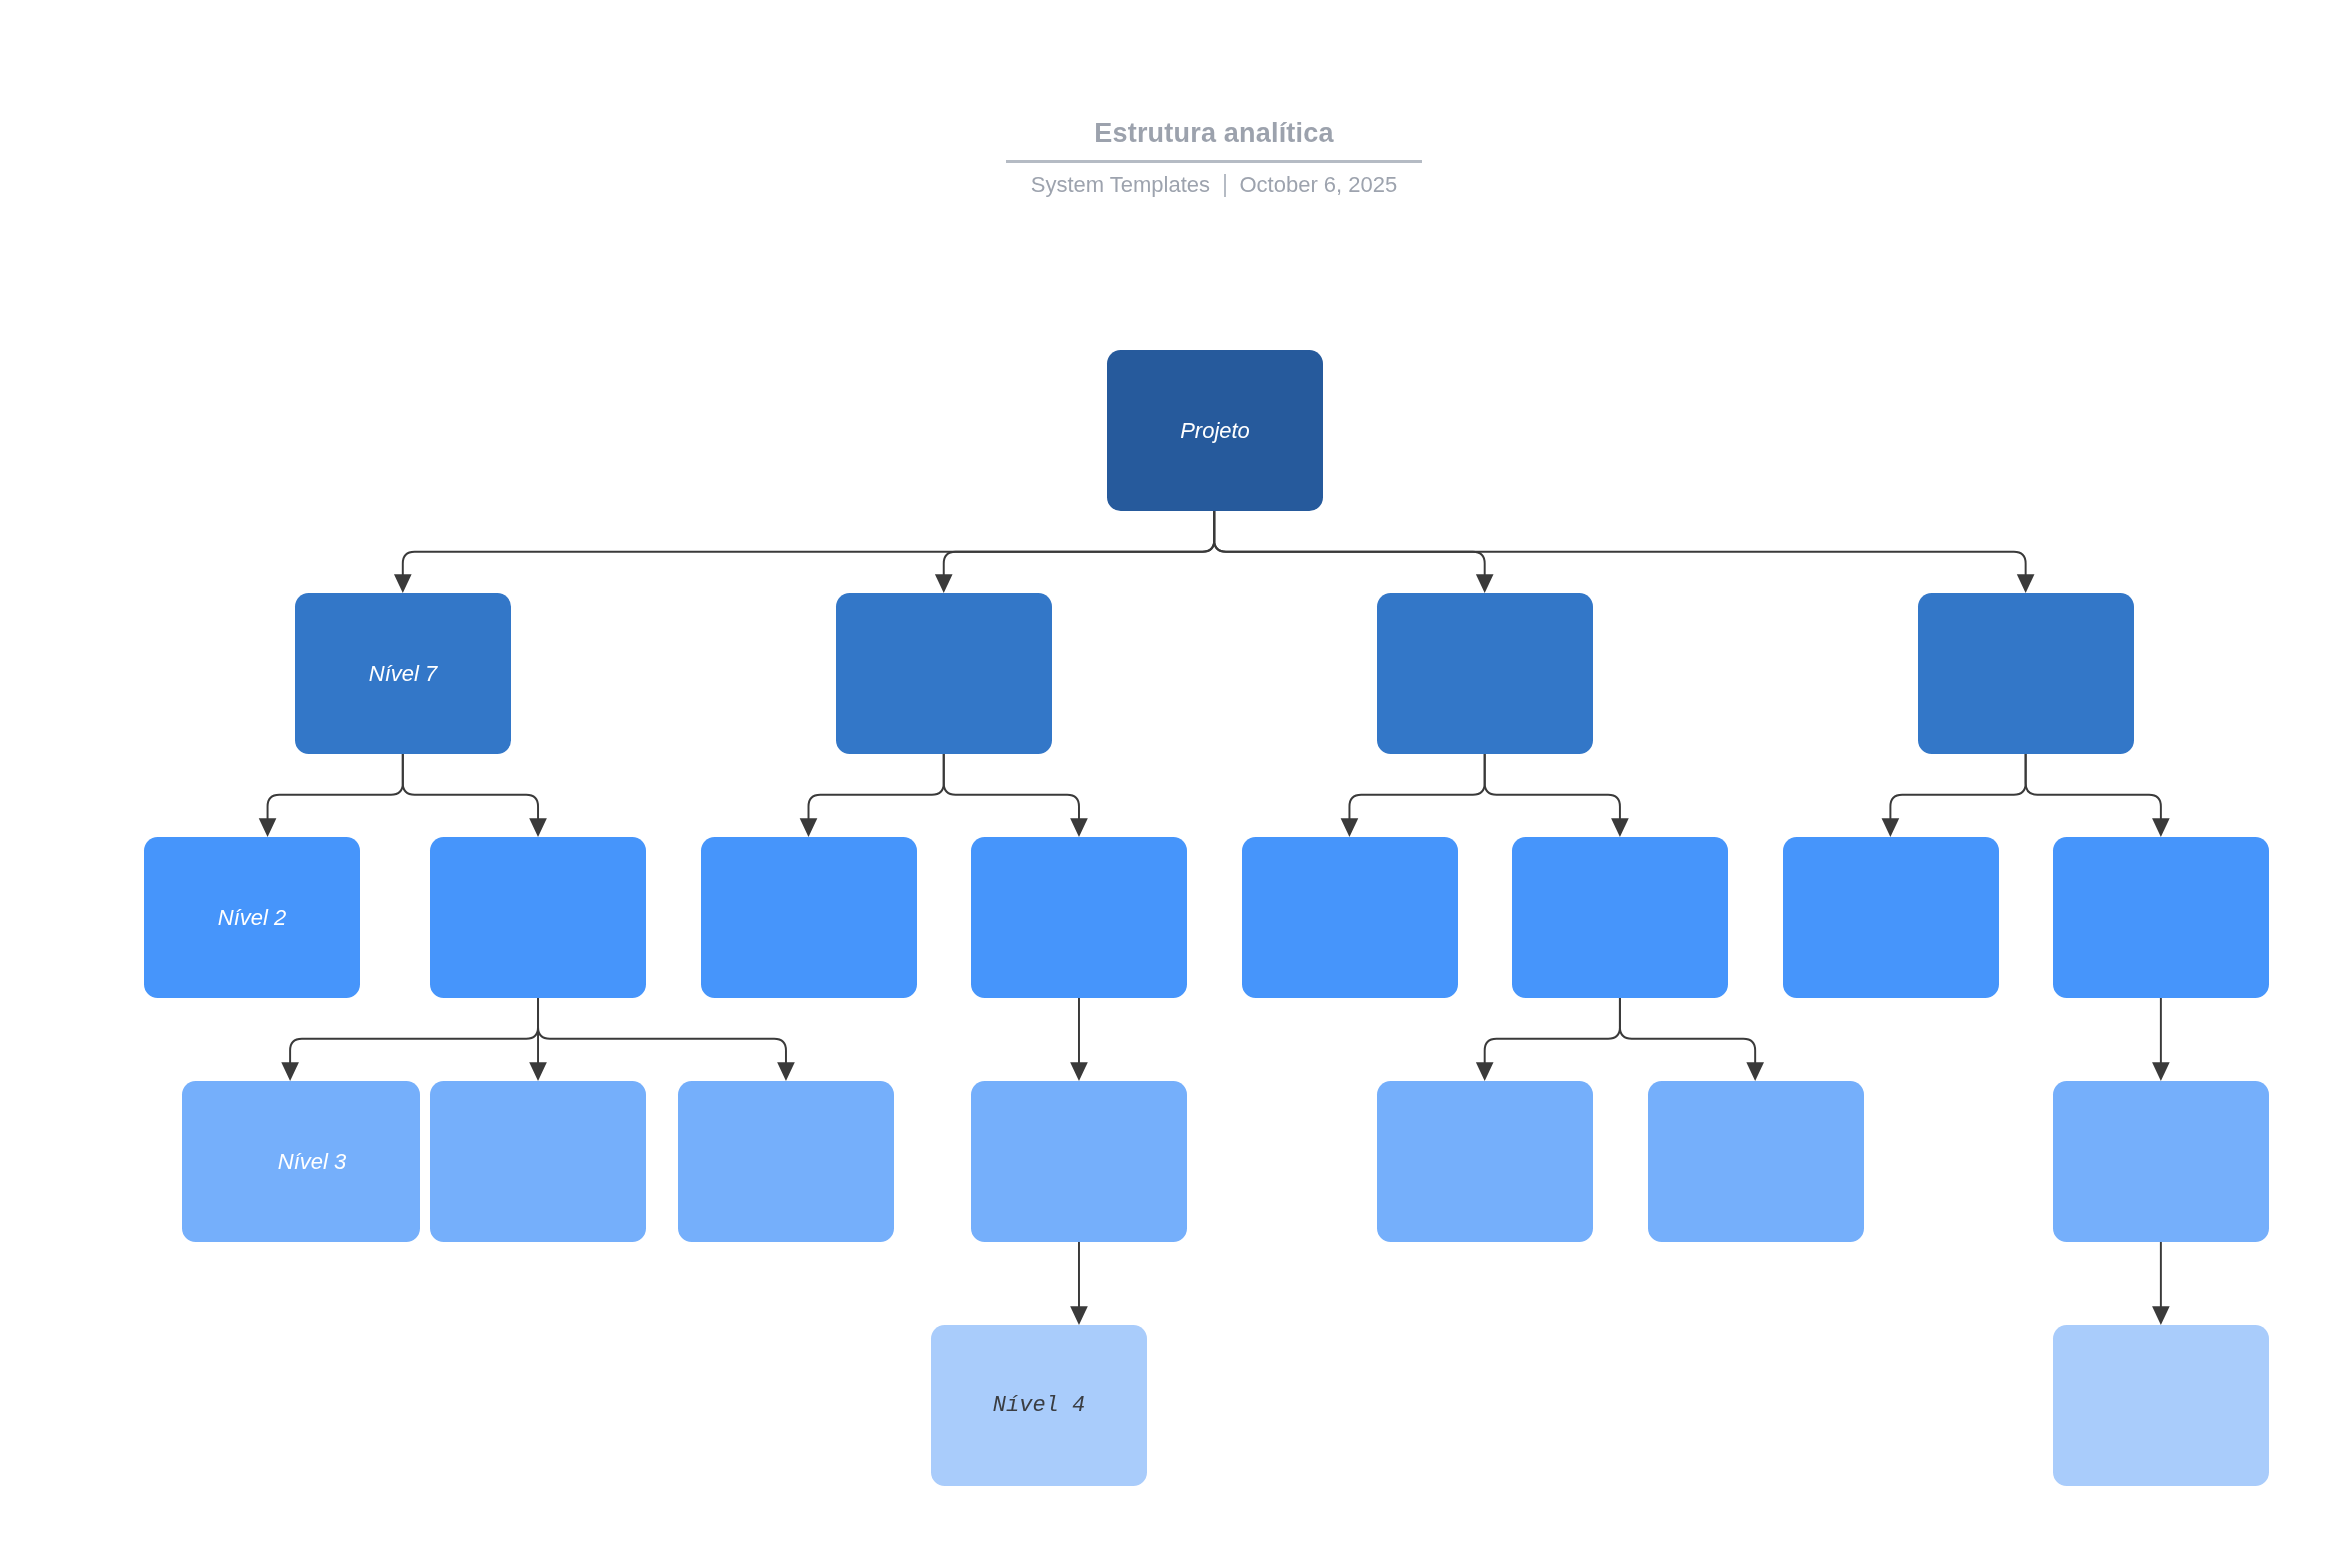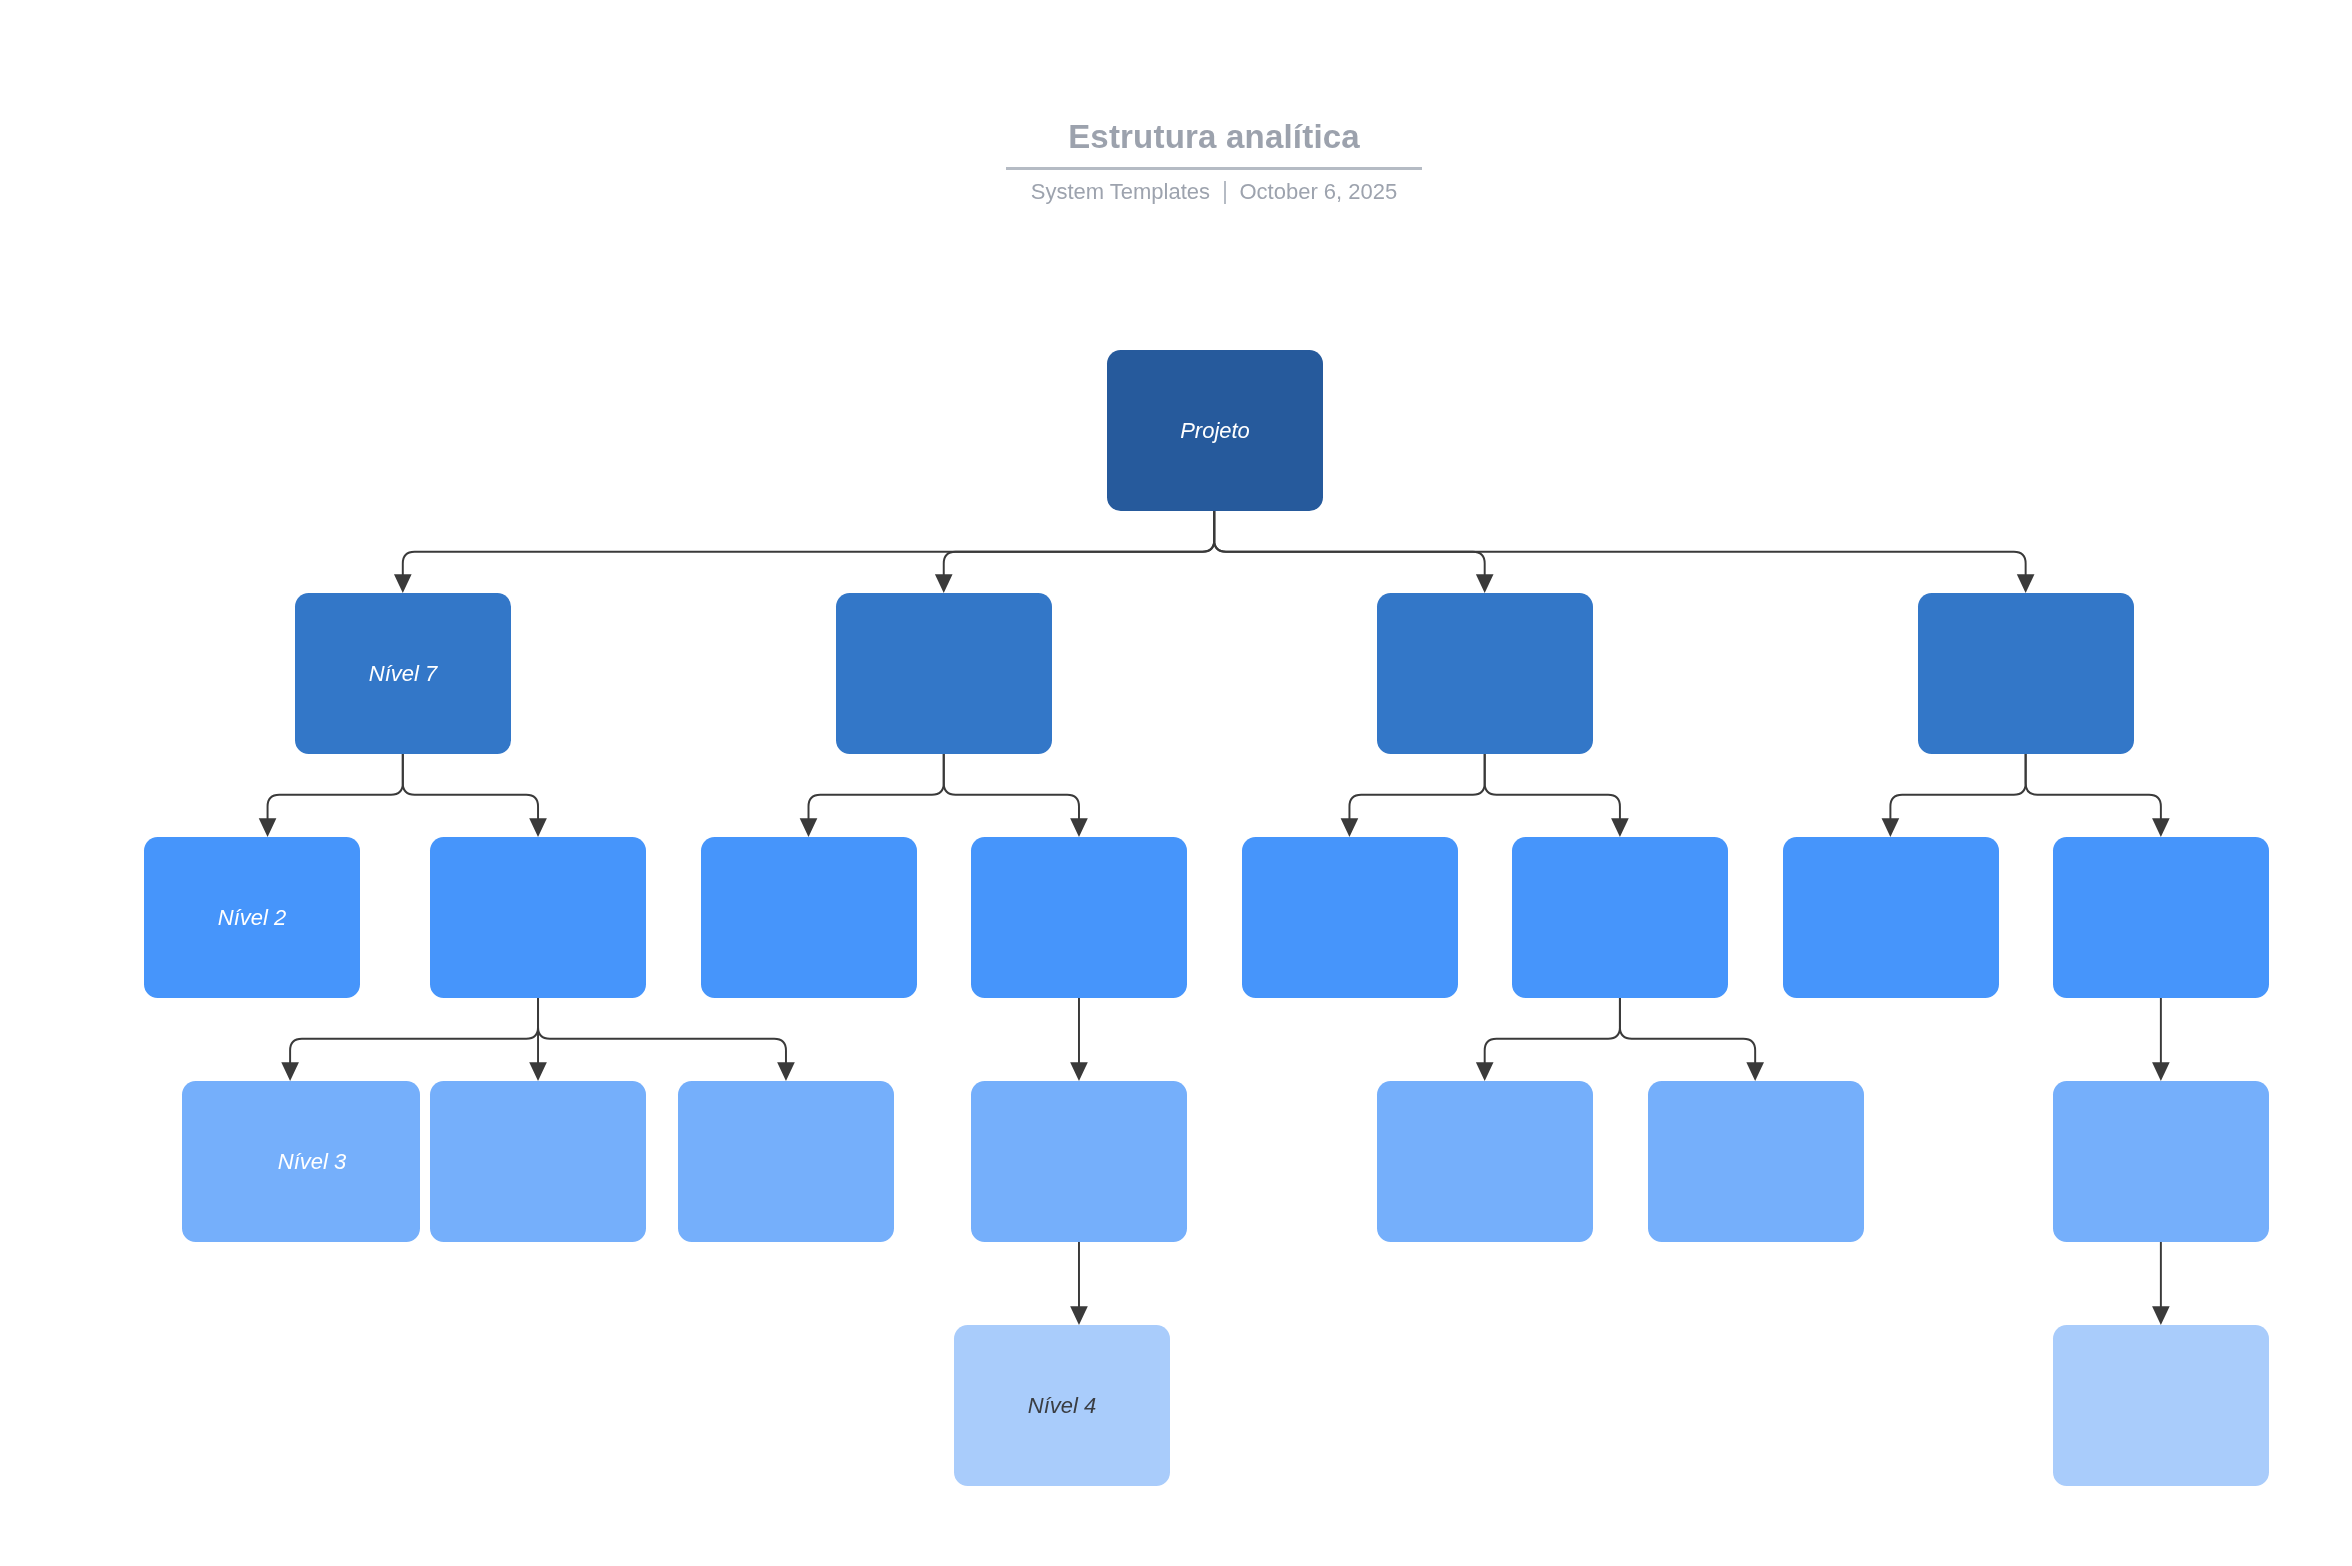--- a/index.html
+++ b/index.html
@@ -9,21 +9,21 @@
   }
   html,body{margin:0;padding:0;background:var(--canvas_bg);}
   #canvas{
     position:relative;width:2352px;height:1566px;overflow:hidden;
     background:var(--canvas_bg);
     font-family:"Liberation Sans", sans-serif;
   }
   
   .header{position:absolute;left:920px;top:118px;width:588px;text-align:center;}
   .title{
-    font-size:33px;font-weight:bold;color:var(--title);letter-spacing:0.2px;margin:0;
+    font-size:27px;font-weight:bold;color:var(--title);letter-spacing:0.2px;margin:0;
   }
   .title-divider{
     margin:10.8px auto 0 auto;width:416px;height:2.9px;background:var(--divider);
   }
   .subtitle-row{
     margin-top:9.8px;display:flex;align-items:center;justify-content:center;gap:13.7px;
     font-size:22px;color:var(--subtitle);
   }
   .subtitle-sep{width:2px;height:23.5px;background:var(--divider);}
   
@@ -138,19 +138,19 @@
   <div class="box lv3" style="left:182px;top:1081px;padding-left:22px;">
     <span class="label">Nível 3</span>
   </div>
   <div class="box lv3" style="left:430px;top:1081px;"></div>
   <div class="box lv3" style="left:678px;top:1081px;"></div>
   <div class="box lv3" style="left:971px;top:1081px;"></div>
   <div class="box lv3" style="left:1377px;top:1081px;"></div>
   <div class="box lv3" style="left:1648px;top:1081px;"></div>
   <div class="box lv3" style="left:2053px;top:1081px;"></div>
 
-  <div class="box lv4" style="left:954px;top:1325px;">
+  <div class="box lv4" style="left:931px;top:1325px;font-family:Liberation Mono, monospace;">
     <span class="label">Nível 4</span>
   </div>
   <div class="box lv4" style="left:2053px;top:1325px;"></div>
 
 </div>
 
 
 </body></html>

